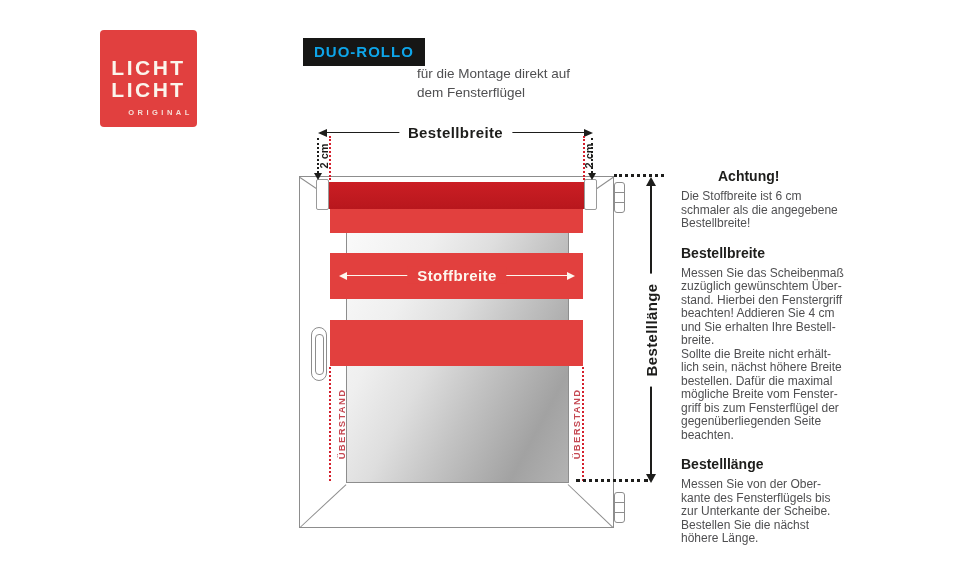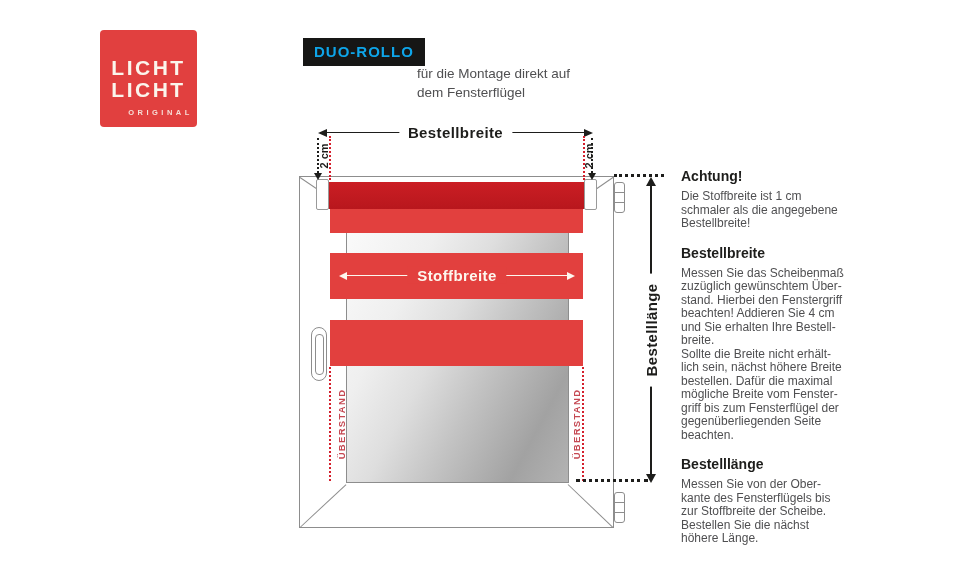--- a/index.html
+++ b/index.html
@@ -47,21 +47,21 @@
   .lbl-bestellbreite{background:#fff;padding:0 9px;font-weight:bold;font-size:15px;letter-spacing:0.4px;}
   .lbl-stoffbreite{background:#e2403e;padding:0 10px;font-weight:bold;font-size:15px;letter-spacing:0.4px;color:#fdf7ee;}
   .rot{transform:translate(-50%,-50%) rotate(-90deg);white-space:nowrap;}
   .lbl-2cm{font-size:11px;font-weight:600;color:#1d1d1b;}
   .lbl-ueberstand{font-size:9.5px;font-weight:bold;letter-spacing:1.3px;color:#c54852;}
   .lbl-bestelllaenge{background:#fff;padding:5px 10px;font-weight:bold;font-size:15px;letter-spacing:0.4px;}
 
   
   .instructions{width:178px;}
   .instructions h3{font-size:14px;font-weight:bold;margin:14px 0 6px;color:#1d1d1b;}
-  .instructions h3:first-child{margin-top:0;}
+  .instructions h3:first-child{margin-top:0;margin-left:37px;}
   .instructions p{font-size:12px;line-height:13.5px;color:#4f4f51;margin:0;white-space:pre-line;}
 </style>
 </head>
 <body>
 
 <div class="canvas">
 
   <div class="abs logo" style="left:100px;top:30px;width:97px;height:97px;">
     <div class="big">LICHT</div>
     <div class="big">LICHT</div>
@@ -130,38 +130,38 @@
 
   <div class="abs dot-h-black" style="left:614px;top:174px;width:50px;"></div>
   <div class="abs dot-h-black" style="left:576px;top:479px;width:72px;"></div>
   <div class="abs" style="left:650px;top:186px;width:0;height:288px;border-left:2px solid #1d1d1b;"></div>
   <div class="abs arr-up-black" style="left:646px;top:177px;"></div>
   <div class="abs arr-down-black" style="left:646px;top:474px;"></div>
   <div class="abs rot lbl-bestelllaenge" style="left:651px;top:330px;">Bestelllänge</div>
 
   <div class="abs instructions" style="left:681px;top:168px;">
     <h3>Achtung!</h3>
-    <p>Die Stoffbreite ist 1 cm
+    <p>Die Stoffbreite ist 6 cm
 schmaler als die angegebene
 Bestellbreite!</p>
     <h3>Bestellbreite</h3>
     <p>Messen Sie das Scheibenmaß
 zuzüglich gewünschtem Über-
 stand. Hierbei den Fenstergriff
 beachten! Addieren Sie 4 cm
 und Sie erhalten Ihre Bestell-
 breite.
 Sollte die Breite nicht erhält-
 lich sein, nächst höhere Breite
 bestellen. Dafür die maximal
 mögliche Breite vom Fenster-
 griff bis zum Fensterflügel der
 gegenüberliegenden Seite
 beachten.</p>
     <h3>Bestelllänge</h3>
     <p>Messen Sie von der Ober-
 kante des Fensterflügels bis
-zur Stoffbreite der Scheibe.
+zur Unterkante der Scheibe.
 Bestellen Sie die nächst
 höhere Länge.</p>
   </div>
 
 </div>
 
 </body></html>

